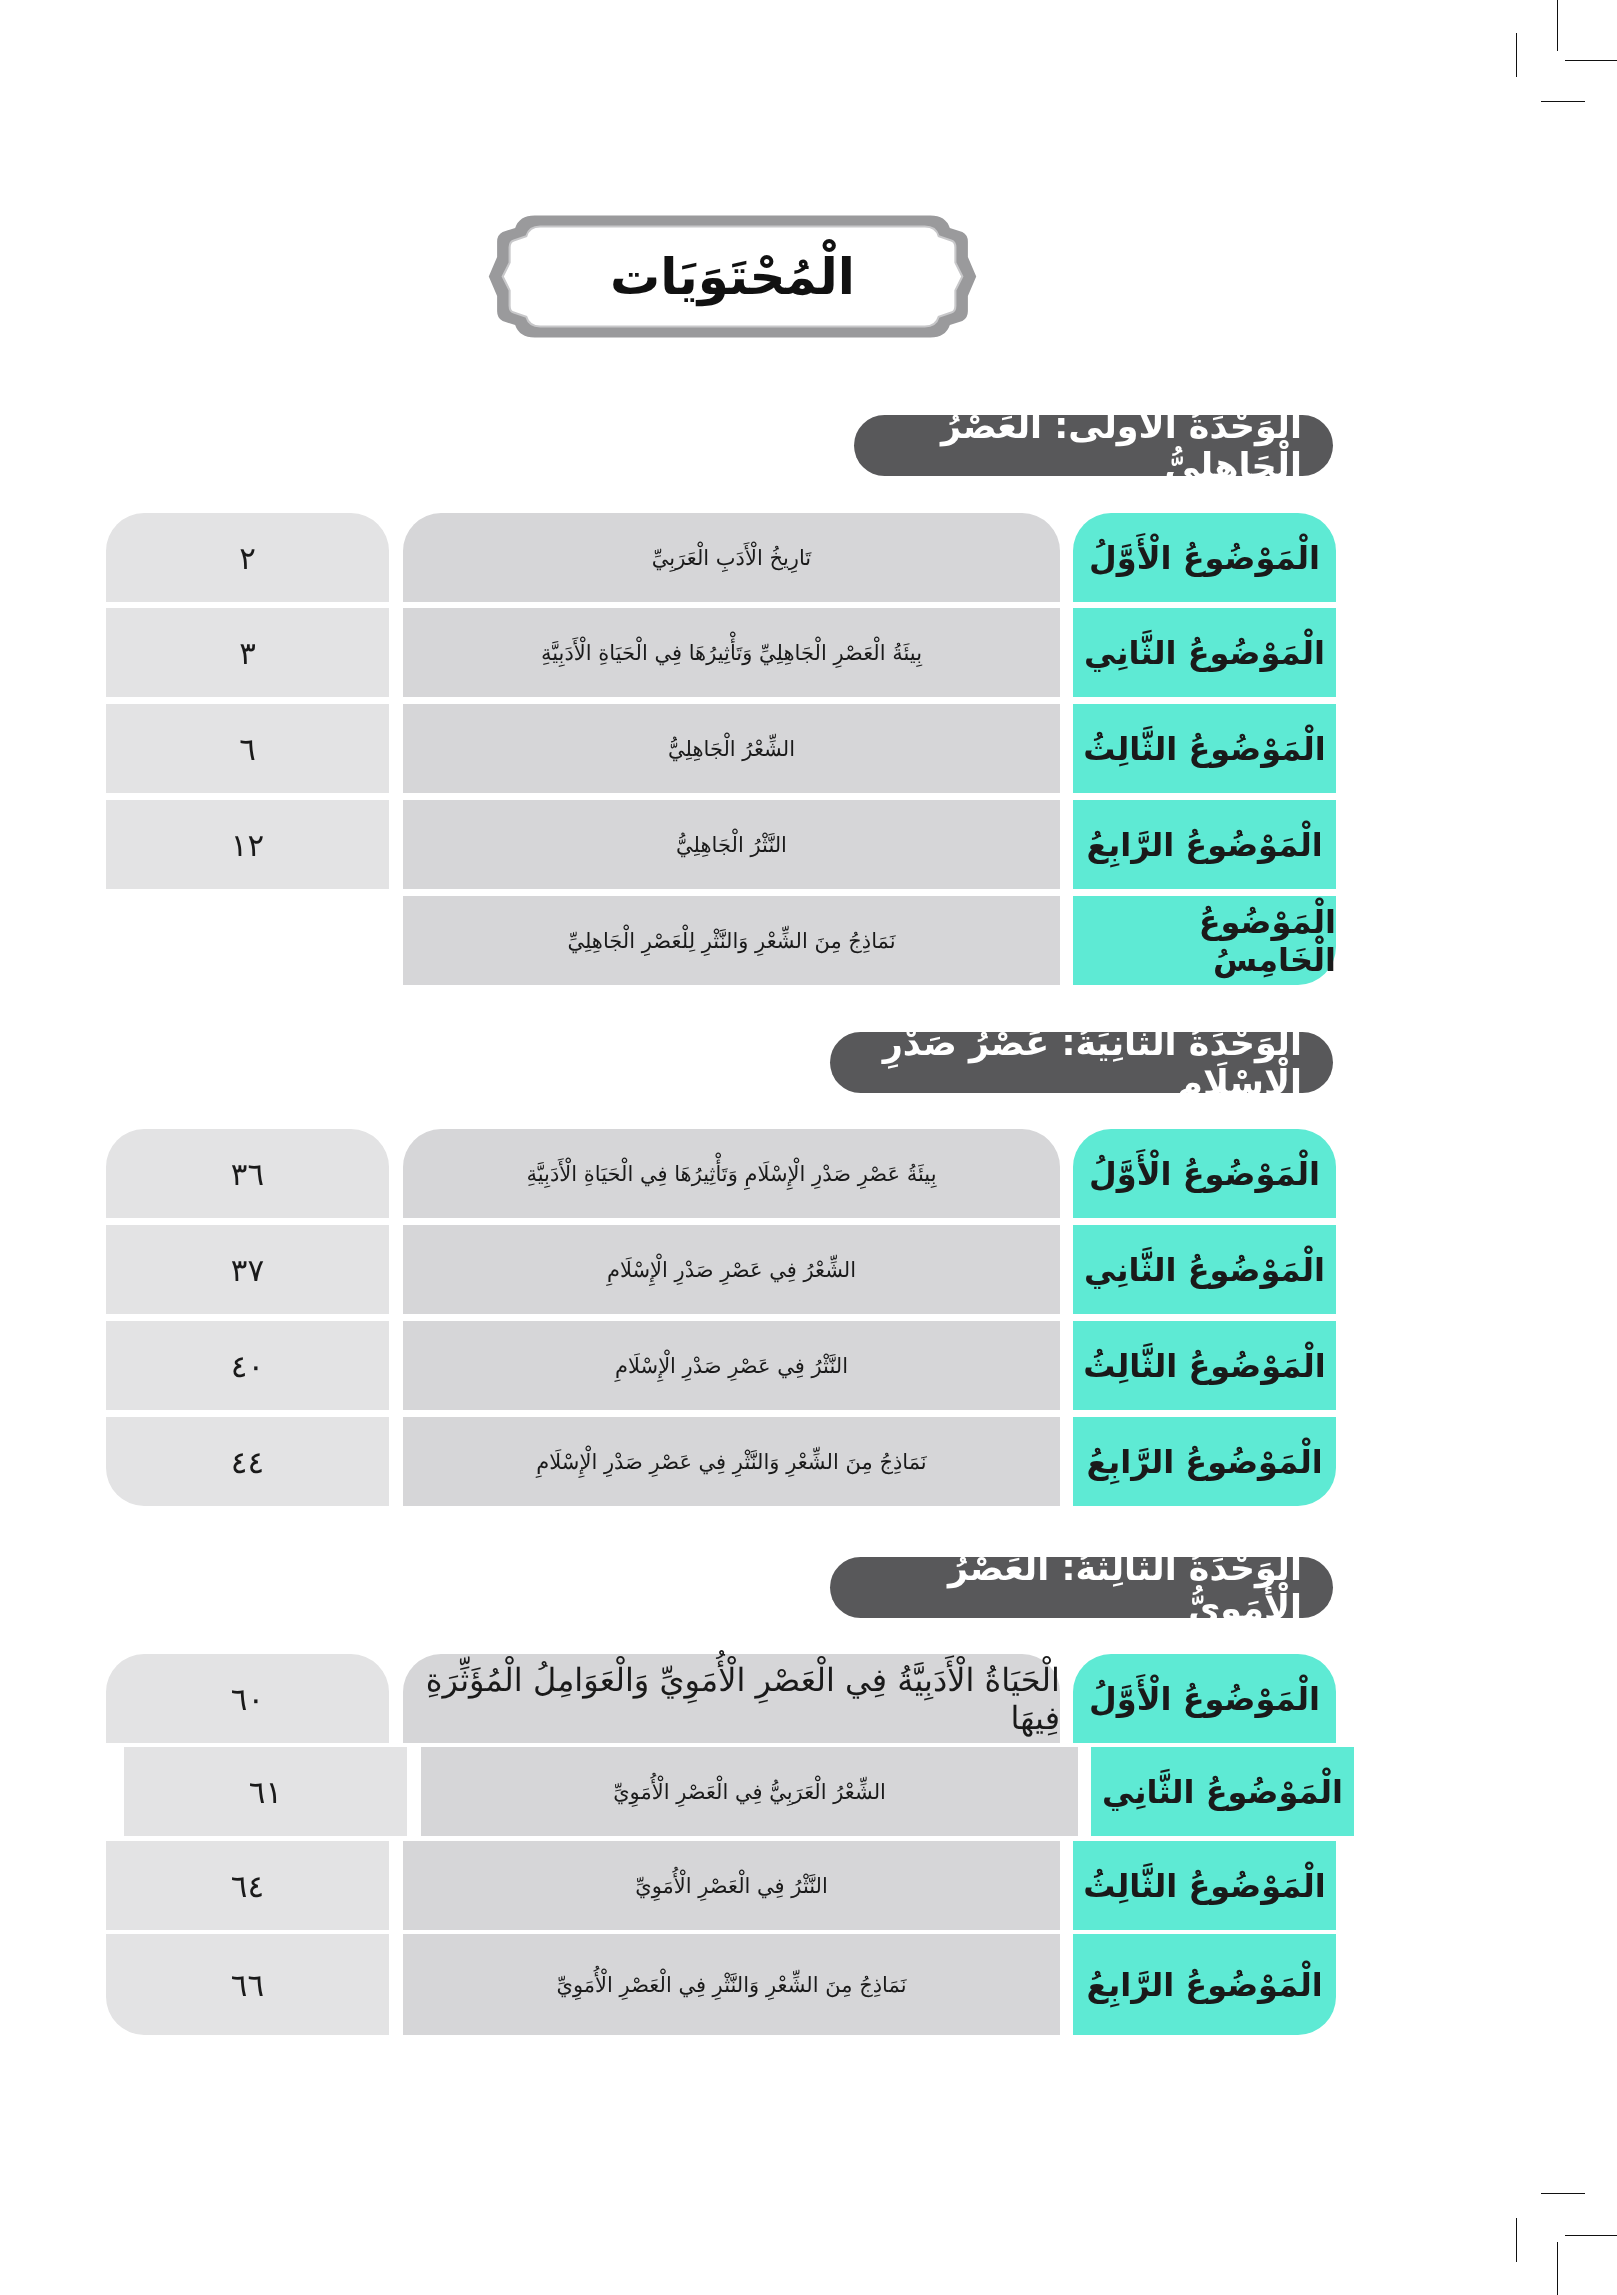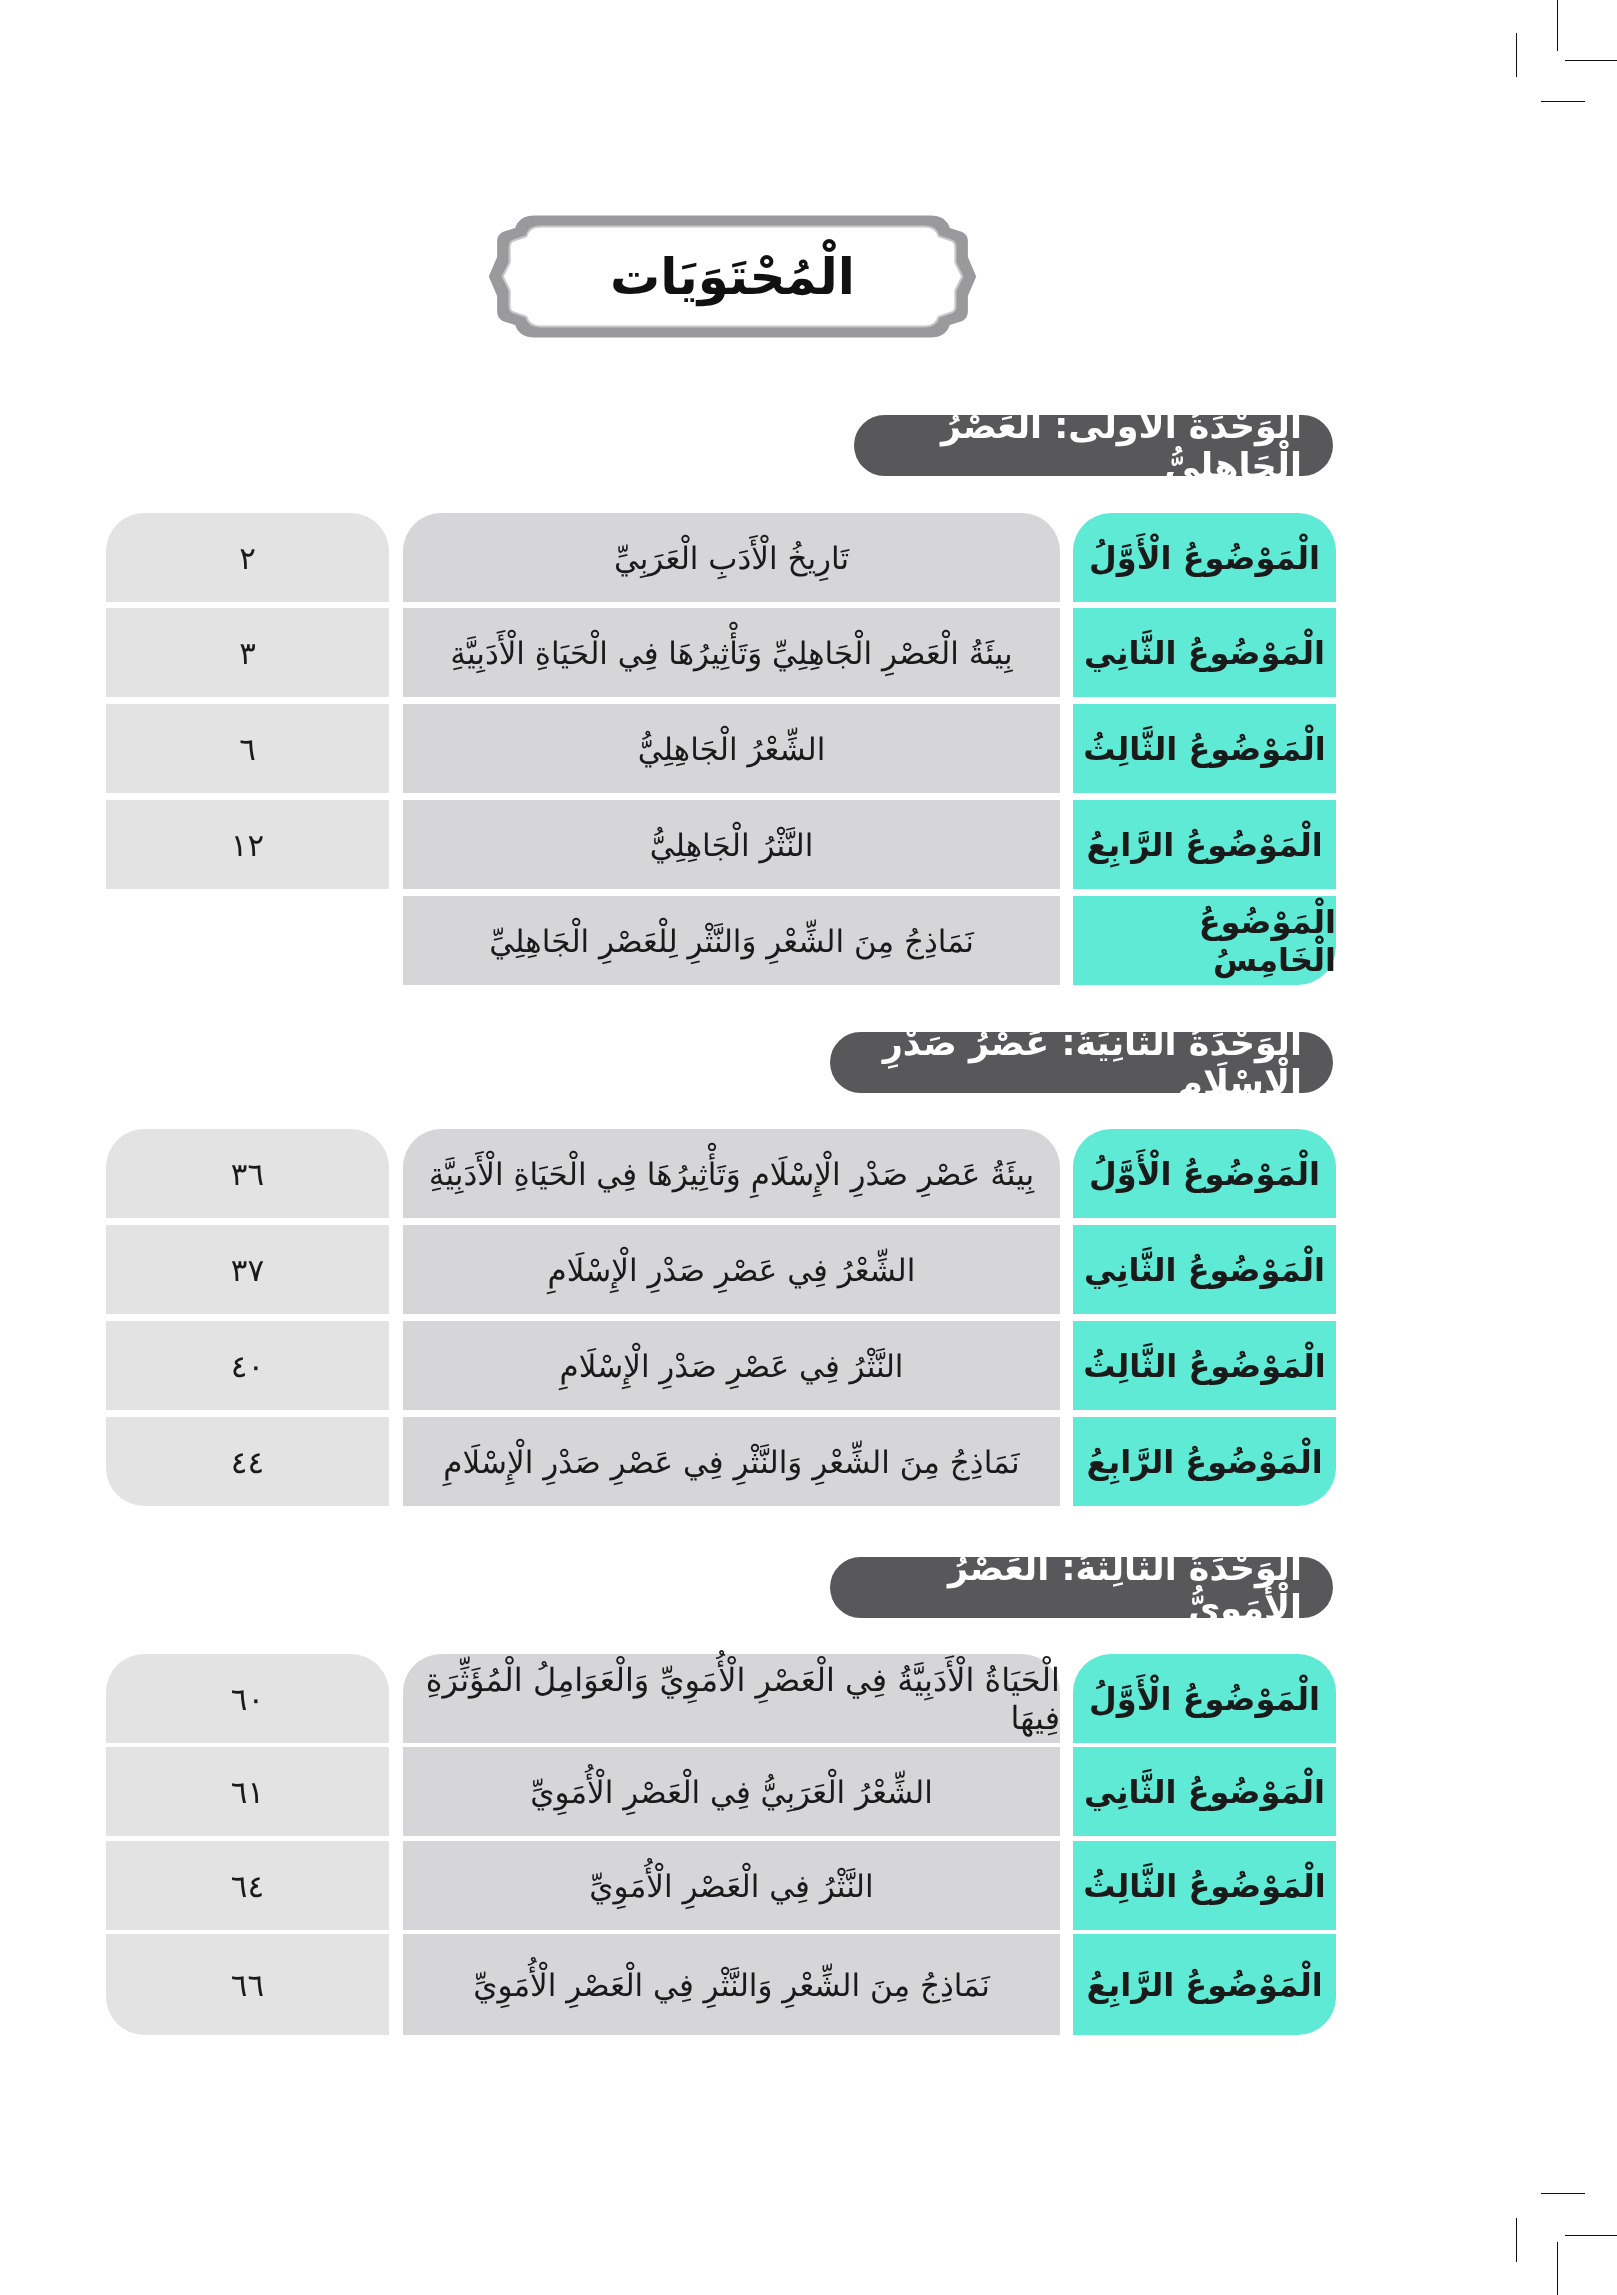--- a/index.html
+++ b/index.html
@@ -34,21 +34,21 @@
 
   .row {
     position: absolute; left: 106px; width: 1229px; height: 89px;
   }
   .cell {
     position: absolute; top: 0; height: 100%;
     display: flex; align-items: center; justify-content: center;
     direction: rtl; box-sizing: border-box;
   }
   .cell-page { left: 0; width: 283px; background: #e3e3e4; font-size: 31px; }
-  .cell-title { left: 297px; width: 657px; background: #d6d6d8; font-size: 31px; }
+  .cell-title { left: 297px; width: 657px; background: #d6d6d8; font-size: 21px; }
   .cell-topic {
     left: 967px; width: 263px; background: #5eead4; font-size: 32px; font-weight: bold;
     font-family: "DejaVu Sans", "Liberation Sans", sans-serif;
   }
   .first .cell-page { border-top-left-radius: 38px; border-top-right-radius: 38px; }
   .first .cell-title { border-top-left-radius: 38px; border-top-right-radius: 38px; }
   .first .cell-topic { border-top-left-radius: 38px; border-top-right-radius: 38px; }
   .last .cell-page { border-bottom-left-radius: 38px; }
   .last .cell-topic { border-bottom-right-radius: 38px; }
 </style>
@@ -122,21 +122,21 @@
   <div class="cell cell-topic">الْمَوْضُوعُ الرَّابِعُ</div>
 </div>
 
 <div class="unit-header" style="top:1557px;width:503px;">الْوَحْدَةُ الثَّالِثَةُ: الْعَصْرُ الْأُمَوِيُّ</div>
 
 <div class="row first" style="top:1654px;">
   <div class="cell cell-page">٦٠</div>
   <div class="cell cell-title" style="font-size:32px;">الْحَيَاةُ الْأَدَبِيَّةُ فِي الْعَصْرِ الْأُمَوِيِّ وَالْعَوَامِلُ الْمُؤَثِّرَةِ فِيهَا</div>
   <div class="cell cell-topic">الْمَوْضُوعُ الْأَوَّلُ</div>
 </div>
-<div class="row" style="top:1747px;">
+<div class="row" style="top:1747px;margin-left:18px;">
   <div class="cell cell-page">٦١</div>
   <div class="cell cell-title">الشِّعْرُ الْعَرَبِيُّ فِي الْعَصْرِ الْأُمَوِيِّ</div>
   <div class="cell cell-topic">الْمَوْضُوعُ الثَّانِي</div>
 </div>
 <div class="row" style="top:1841px;">
   <div class="cell cell-page">٦٤</div>
   <div class="cell cell-title">النَّثْرُ فِي الْعَصْرِ الْأُمَوِيِّ</div>
   <div class="cell cell-topic">الْمَوْضُوعُ الثَّالِثُ</div>
 </div>
 <div class="row last" style="top:1934px;height:101px;padding-left:7px;">

